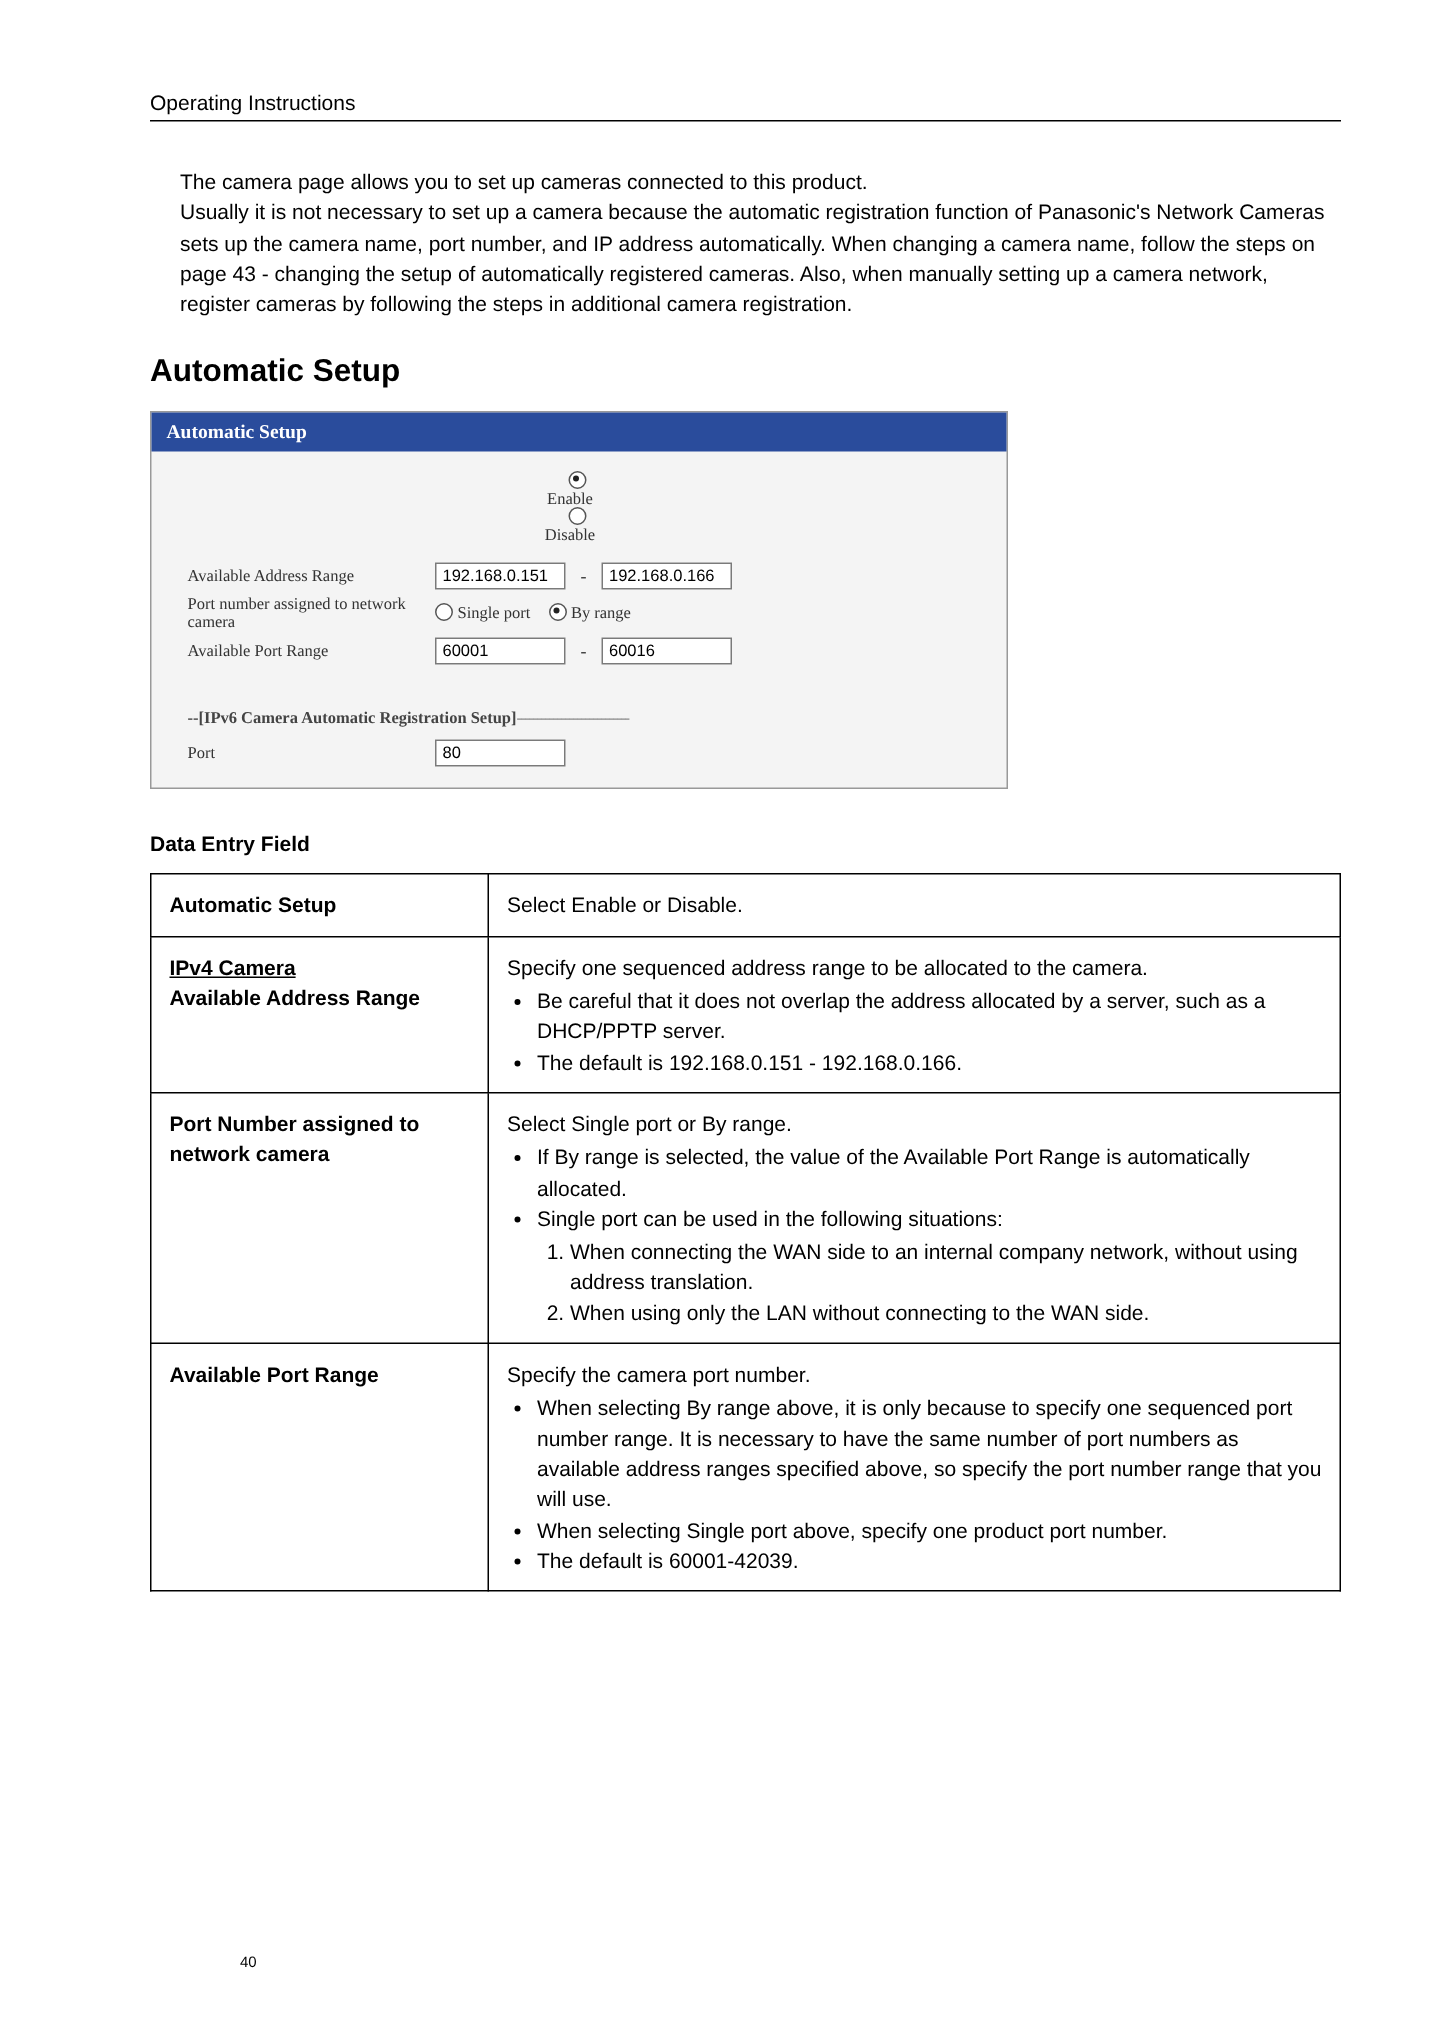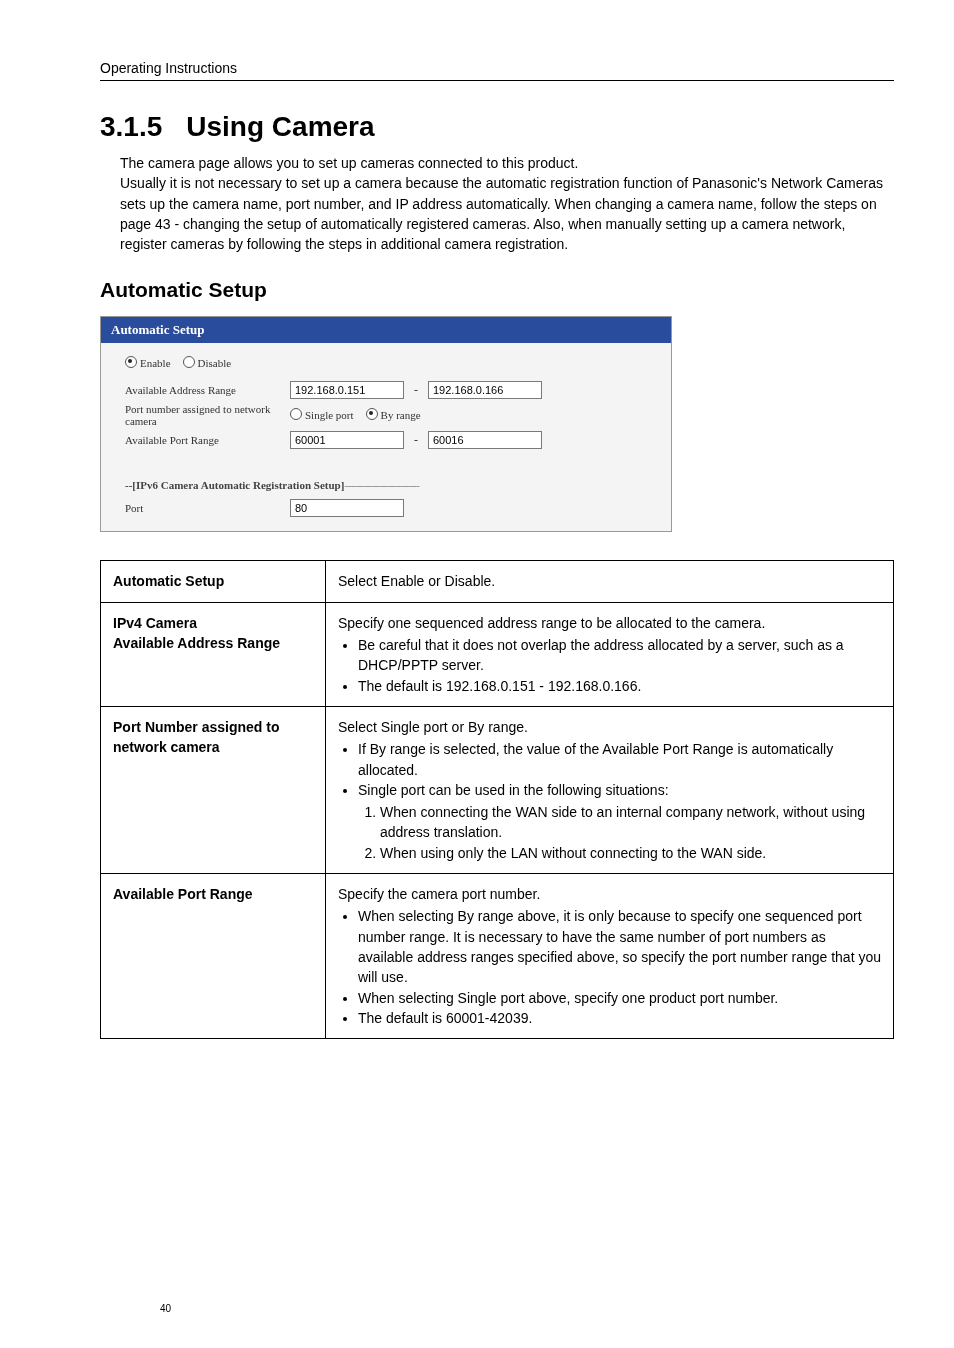--- a/index.html
+++ b/index.html
@@ -53,40 +53,40 @@
     padding: 5px 10px;
   }
   .ss-body {
     padding: 14px 24px 10px 24px;
   }
   .ss-row {
     display: flex;
     align-items: center;
     margin: 4px 0;
   }
-  .ss-enable { margin: 0 0 12px 0; }
+  .ss-enable { margin: 0 0 12px 0; flex-direction: column; }
   .ss-legend {
     font-weight: bold;
     font-size: 11px;
     color: #444;
     margin: 8px 0;
     position: relative;
   }
   .ss-legend::after {
     content: "----------------------------";
     letter-spacing: -1px;
     color: #888;
     font-weight: normal;
   }
   .ss-label {
     width: 165px;
     font-size: 11px;
   }
   .ss-input {
-    width: 114px;
+    width: 87px;
     height: 18px;
     font-family: Arial, sans-serif;
     font-size: 11px;
     padding: 0 4px;
     box-sizing: border-box;
     border: 1px solid #7a7a7a;
     background: #fff;
   }
   .ss-dash { margin: 0 10px; }
   .ss-radio-dot {
@@ -123,32 +123,29 @@
   ul.inner { margin: 2px 0 0 0; padding-left: 20px; }
   ul.inner li { margin: 0; }
   ol.inner { margin: 2px 0 0 0; padding-left: 22px; }
   .page-num {
     position: absolute;
     left: 60px;
     bottom: 34px;
     font-size: 10px;
   }
   .wrap { position: relative; min-height: 1288px; }
-  .underline { }
+  .underline { text-decoration: underline; }
 </style>
 </head>
 <body>
 <div class="wrap">
 
 <div class="header-text">Operating Instructions</div>
 <hr class="hr-top">
 
-<h1>
-  <span class="num">3.1.5</span><span>Using Camera</span>
-</h1>
 
 <div class="intro" style="white-space: pre-line;">The camera page allows you to set up cameras connected to this product.
 Usually it is not necessary to set up a camera because the automatic registration function of Panasonic's Network Cameras sets up the camera name, port number, and IP address automatically. When changing a camera name, follow the steps on page 43 - changing the setup of automatically registered cameras. Also, when manually setting up a camera network, register cameras by following the steps in additional camera registration.</div>
 
 <h2>Automatic Setup</h2>
 
 <div class="screenshot">
   <div class="ss-titlebar">Automatic Setup</div>
   <div class="ss-body">
     <div class="ss-row ss-enable">
@@ -183,20 +180,21 @@
 
     <div class="ss-legend" style="margin-top:30px;">--[IPv6 Camera Automatic Registration Setup]</div>
 
     <div class="ss-row">
       <div class="ss-label">Port</div>
       <input class="ss-input" value="80" style="">
     </div>
   </div>
 </div>
 
+<div class="field-heading">Data Entry Field</div>
 
 <table class="fields">
   <tbody>
         <tr>
     <td class="left">Automatic Setup</td>
     <td>Select Enable or Disable.</td>
   </tr>
   <tr>
     <td class="left">
       <span class="underline">IPv4 Camera</span><br>

